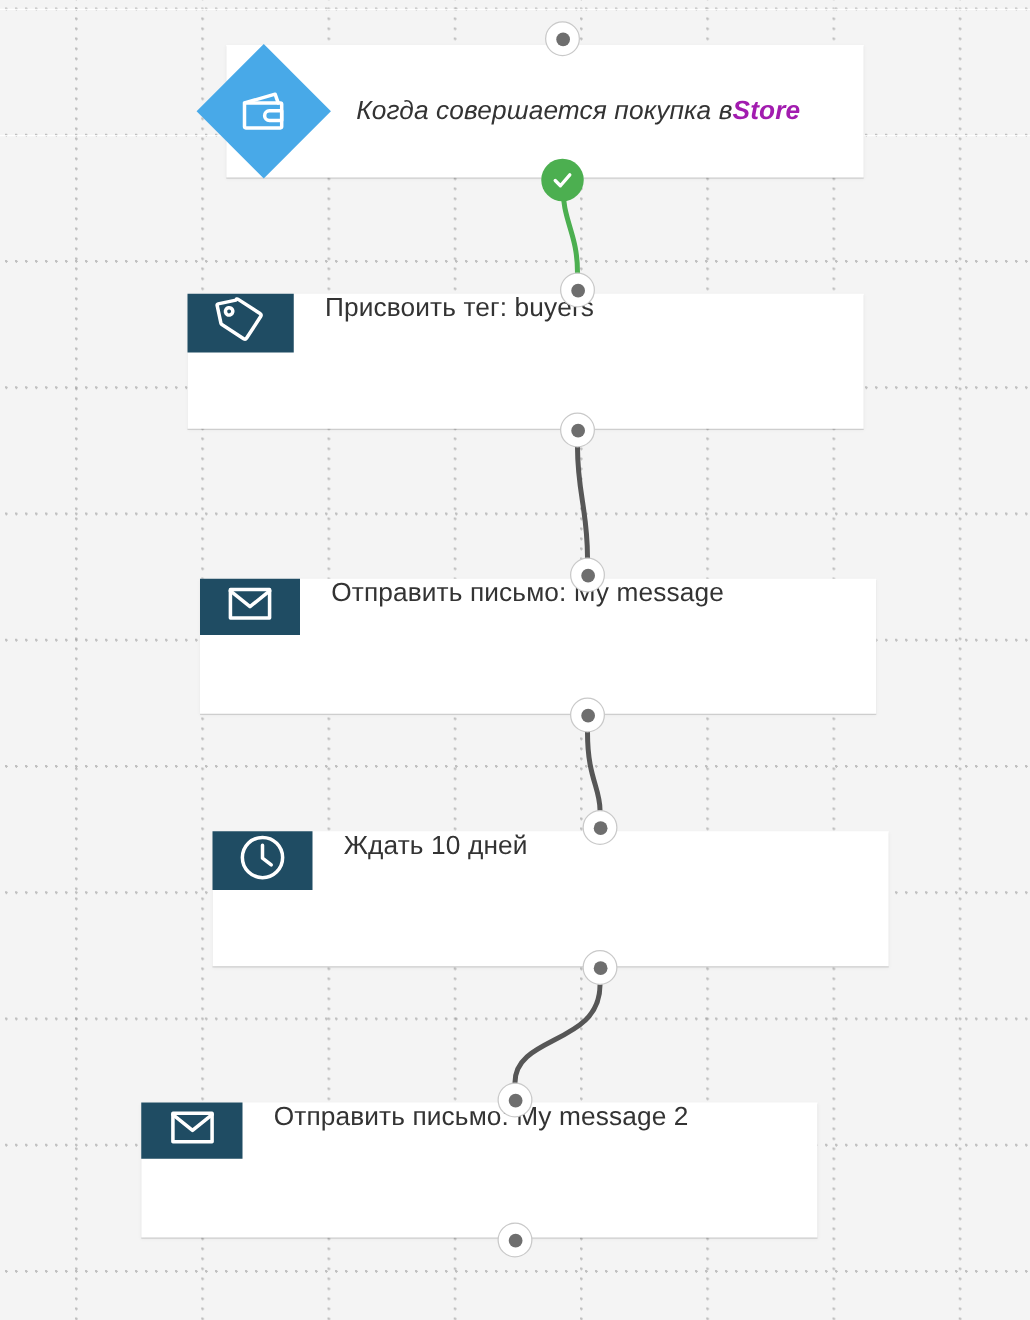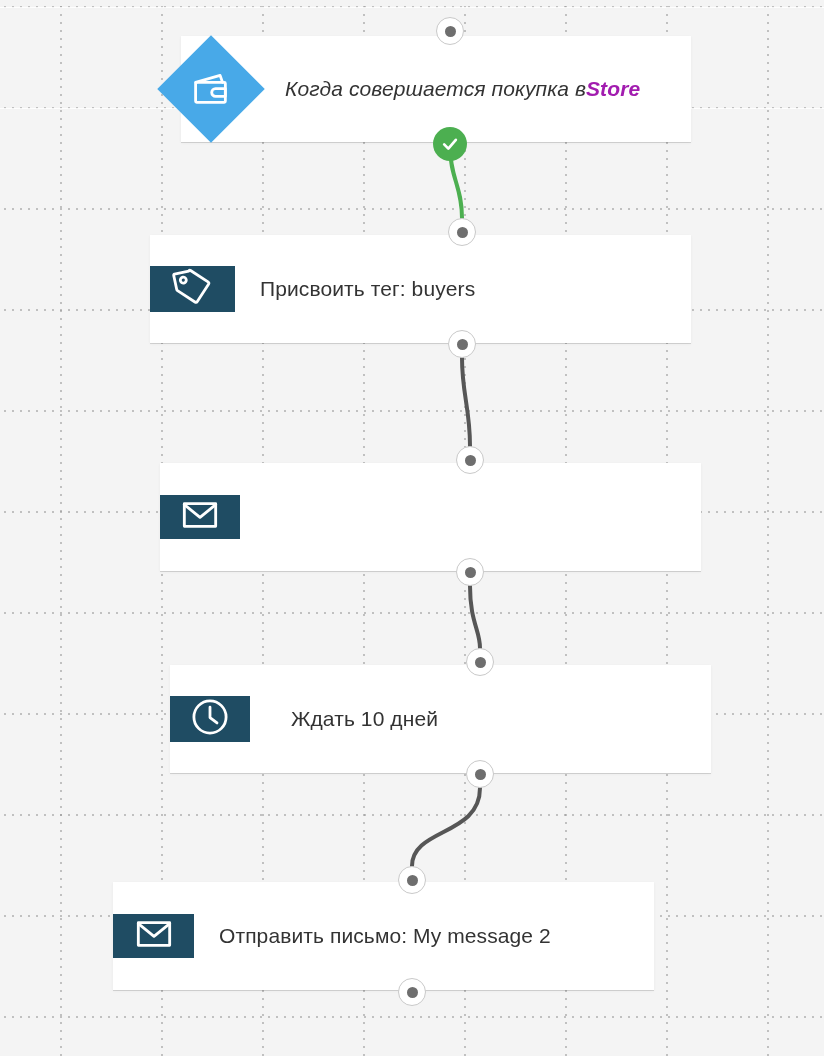--- a/index.html
+++ b/index.html
@@ -31,21 +31,21 @@
   
   .band-h, .band-v {
     position: absolute;
     background: rgba(255,255,255,0.85);
     pointer-events: none;
   }
 
   .node {
     position: absolute;
     display: flex;
-    align-items: center;
+    align-items: flex-start;
     background: #ffffff;
     box-shadow: 0 1px 0 0 rgba(0,0,0,0.13), 0 1px 3px rgba(0,0,0,0.05);
   }
 
   .node-icon {
     flex: 0 0 auto;
     display: flex;
     align-items: center;
     justify-content: center;
     background: #1f4c63;
@@ -190,25 +190,26 @@
 
   <div class="node" style="left:160px; top:463px; width:541px; height:108px;">
     <div class="node-icon" style="width:80px;">
       <span>
         <svg width="40" height="40" viewBox="0 0 24 24" fill="none" stroke="#ffffff" stroke-width="1.7" stroke-linecap="round" stroke-linejoin="round">
           <rect x="2.6" y="5.2" width="18.8" height="13.6"></rect>
           <path d="M2.6 5.8 L12 13.4 L21.4 5.8"></path>
         </svg>
       </span>
     </div>
+    <div class="node-label">Отправить письмо: My message</div>
   </div>
   <div class="dot" style="left:456px; top:446px;"></div>
   <div class="dot" style="left:456px; top:558px;"></div>
 
-  <div class="node" style="left:170px; top:665px; width:541px; height:108px;gap:16px;">
+  <div class="node" style="left:170px; top:665px; width:541px; height:108px;">
     <div class="node-icon" style="width:80px;">
       <span>
         <svg width="42" height="42" viewBox="0 0 24 24" fill="none" stroke="#ffffff" stroke-width="1.6" stroke-linecap="round" stroke-linejoin="round">
           <circle cx="12" cy="12" r="9.2"></circle>
           <path d="M12 6.4 V12.3 L16 15.4"></path>
         </svg>
       </span>
     </div>
     <div class="node-label">Ждать 10 дней</div>
   </div>

